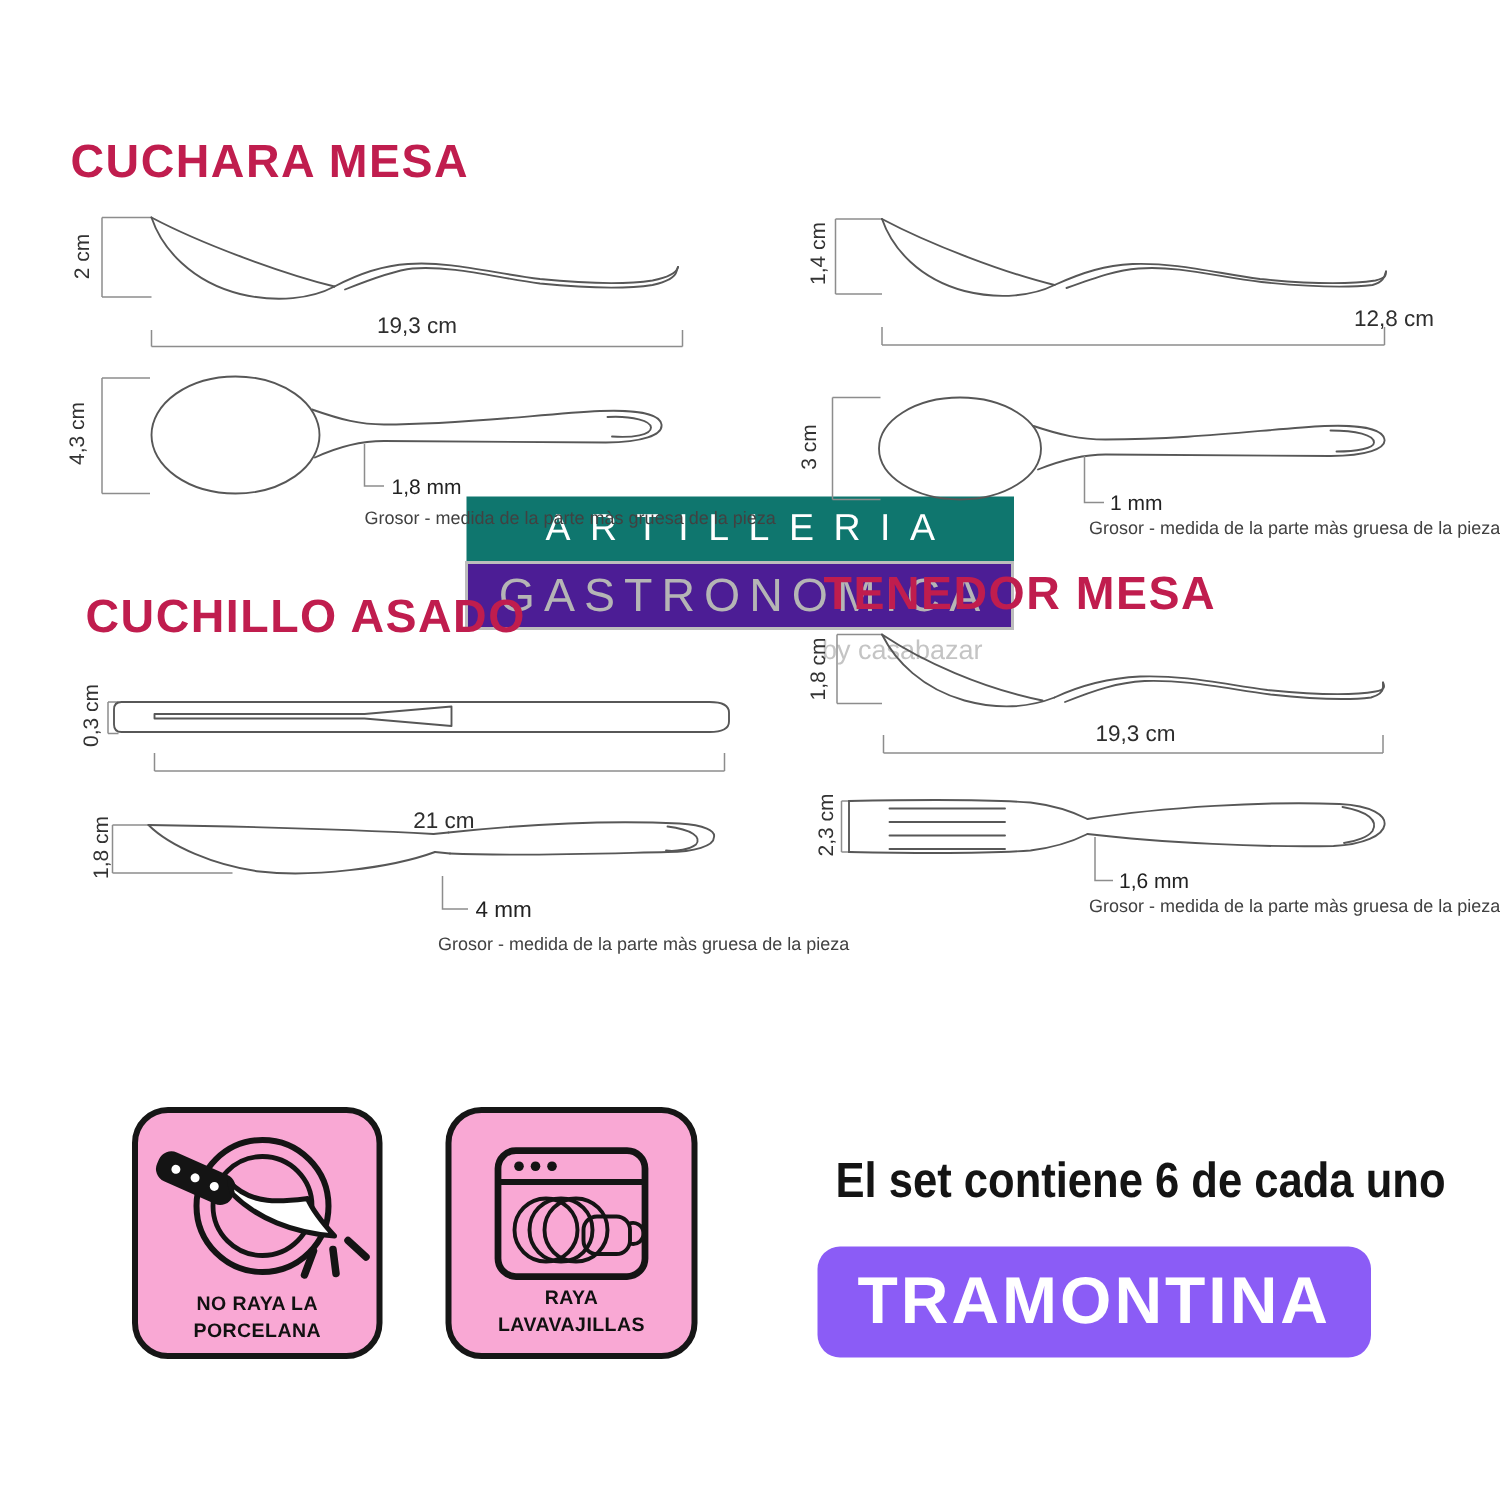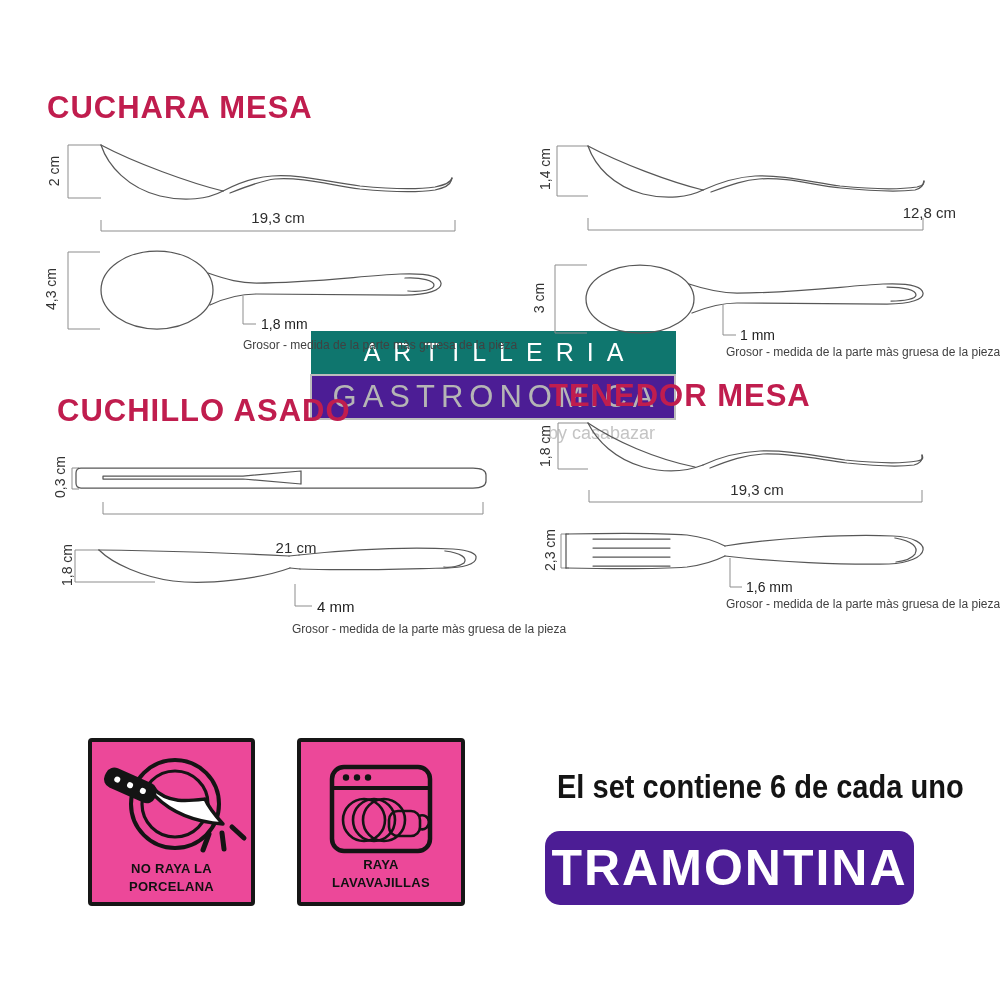--- a/index.html
+++ b/index.html
@@ -14,29 +14,29 @@
   svg{position:absolute;overflow:visible;}
   .cut{stroke:#575757;stroke-width:1.25;fill:none;stroke-linecap:round;}
   .dim{stroke:#8d8d8d;stroke-width:1;fill:none;}
   .wm1{position:absolute;z-index:0;left:311px;top:331px;width:365px;height:43px;background:#0f766e;
        display:flex;align-items:center;justify-content:center;color:#ffffff;font-size:25px;
        letter-spacing:13px;padding-left:13px;box-sizing:border-box;}
   .wm2{position:absolute;z-index:0;left:310px;top:374px;width:366px;height:46px;background:#4c1d95;
        border:2px solid #bcbcbc;box-sizing:border-box;display:flex;align-items:center;justify-content:center;
        color:#b5b5b5;font-size:31px;letter-spacing:6px;padding-left:6px;}
   .wmby{position:absolute;z-index:0;left:548px;top:423px;color:#c4c4c4;font-size:18px;}
-  .sq{position:absolute;z-index:1;width:167px;height:168px;border:4px solid #161616;border-radius:4px;
-      box-sizing:border-box;background:#ec4899;display:flex;flex-direction:column;align-items:center;}
+  .sq{position:absolute;z-index:1;width:167px;height:168px;border:4px solid #161616;border-radius:24px;
+      box-sizing:border-box;background:#f9a8d4;display:flex;flex-direction:column;align-items:center;}
   .sq .txt{margin-top:auto;margin-bottom:14px;text-align:center;font-size:13px;font-weight:700;
            letter-spacing:.3px;line-height:1.4;color:#111;}
   .settext{position:absolute;z-index:1;left:533px;top:768px;width:400px;text-align:center;
            font-size:33px;font-weight:700;color:#141414;transform:scaleX(.88);white-space:nowrap;}
-  .brand{position:absolute;z-index:1;left:545px;top:831px;width:369px;height:74px;background:#4c1d95;
+  .brand{position:absolute;z-index:1;left:545px;top:831px;width:369px;height:74px;background:#8b5cf6;
          border-radius:15px;display:flex;align-items:center;justify-content:center;color:#ffffff;
-         font-size:50px;font-weight:700;letter-spacing:2px;}
+         font-size:44px;font-weight:700;letter-spacing:2px;}
 </style>
 </head>
 <body>
 
 <div class="stage">
 
   <div class="wm1">
       <span>ARTILLERIA</span>
     </div>
   <div class="wm2">

